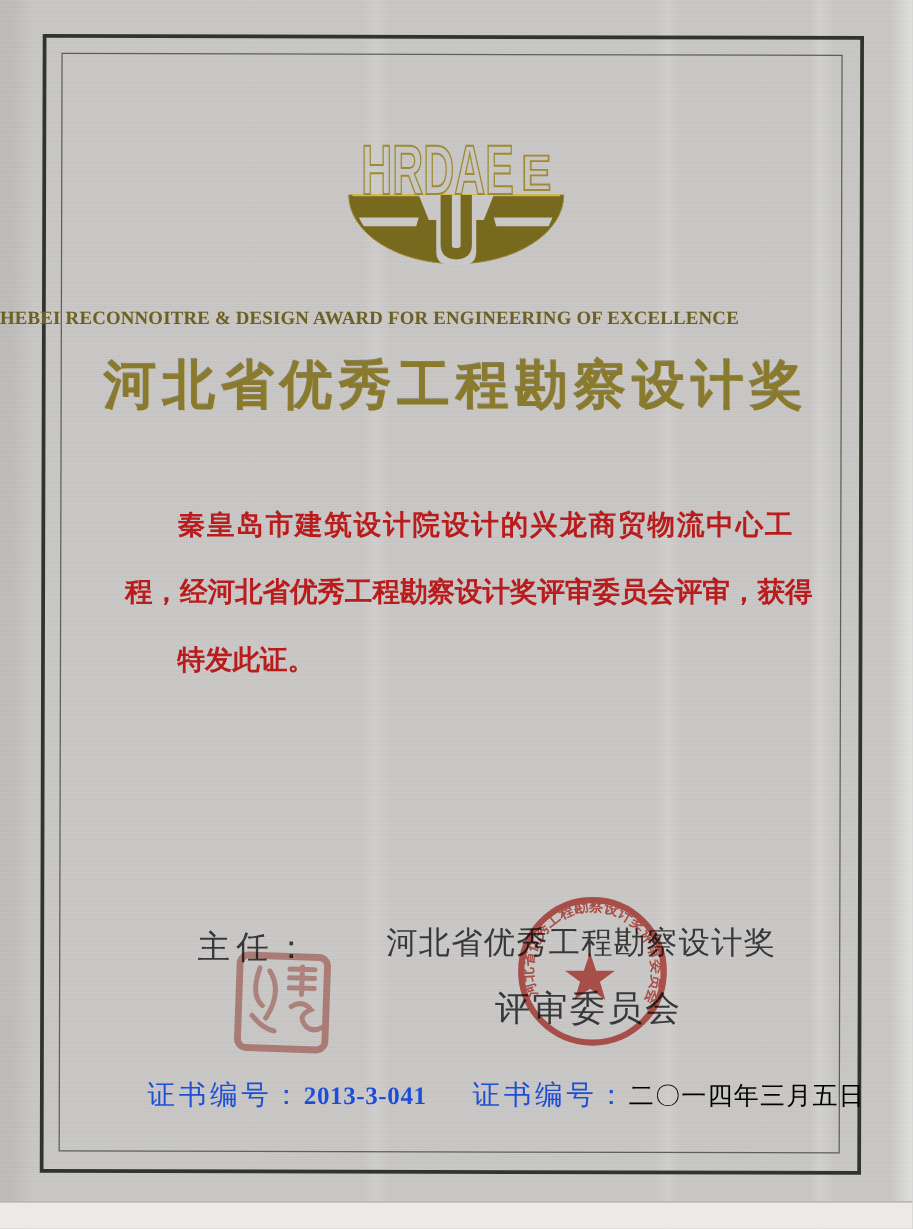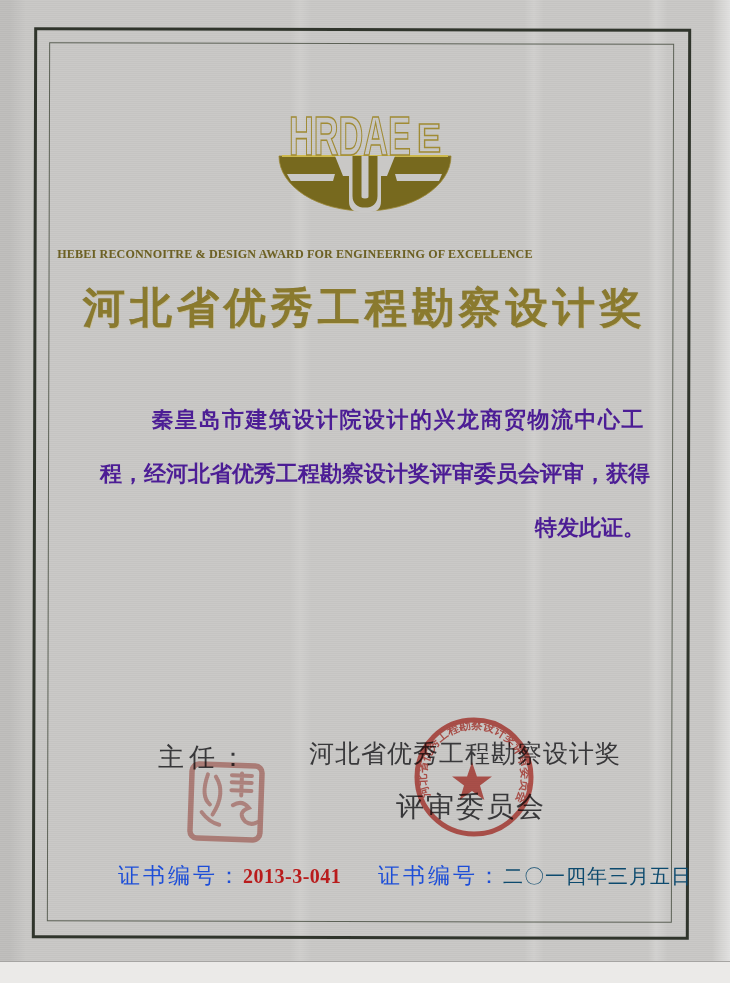--- a/index.html
+++ b/index.html
@@ -25,32 +25,32 @@
   .edge-bottom{position:absolute;left:0;bottom:0;width:730px;height:21px;
     background:#ebeae8;border-top:1px solid #a6a5a3;}
   .frame-outer{position:absolute;left:33px;top:28px;width:651px;height:905px;
     border:3px solid #30352c;transform:rotate(0.15deg);}
   .frame-inner{position:absolute;left:48px;top:43px;width:623px;height:877px;
     border:1px solid #5c6156;transform:rotate(0.15deg);}
   .logo{position:absolute;left:277px;top:99px;}
   .en-title{
     position:absolute;left:0;top:247px;width:590px;text-align:center;
     font-family:"Liberation Serif","DejaVu Serif",serif;font-weight:bold;
-    font-size:12px;color:#6b6026;letter-spacing:0.2px;white-space:nowrap;
+    font-size:15px;color:#6b6026;letter-spacing:0.2px;white-space:nowrap;
     text-shadow:0.4px 0.4px 0 rgba(185,165,80,0.35);
   }
   .zh-title{
     position:absolute;left:0;top:280px;width:730px;text-align:center;
     font-weight:bold;font-size:42px;color:#8a7a2e;letter-spacing:5px;
     white-space:nowrap;
     text-shadow:0.6px 0.6px 0 rgba(200,180,90,0.45), -0.4px -0.4px 0 rgba(70,60,15,0.5);
   }
   .body-block{
     position:absolute;left:100px;top:393px;width:545px;
-    font-weight:bold;font-size:22px;color:#4c1d95;line-height:54px;text-align:right;
+    font-weight:bold;font-size:22px;color:#b91c1c;line-height:54px;
   }
   .bline{white-space:nowrap;}
   .bline.indent{padding-left:42px;}
   .bline.l1{letter-spacing:1.5px;}
   .bline.l3{letter-spacing:1px;}
   .kai{font-family:"Liberation Serif","DejaVu Serif",serif;color:#38383a;}
   .director{
     position:absolute;left:118px;top:740px;font-size:26px;letter-spacing:5px;
     white-space:nowrap;
     margin-left:40px;
@@ -68,23 +68,23 @@
     transform:rotate(2deg);mix-blend-mode:multiply;opacity:0.88;
   }
   .round-seal{
     position:absolute;left:410px;top:713px;
     mix-blend-mode:multiply;opacity:0.85;
   }
   .footer-left{position:absolute;left:118px;top:861px;white-space:nowrap;}
   .footer-right{position:absolute;left:378px;top:861px;white-space:nowrap;}
   .f-label{font-family:"Liberation Serif","DejaVu Serif",serif;color:#1d4ed8;
     font-size:22px;letter-spacing:3px;}
-  .f-num{font-family:"Liberation Serif","DejaVu Serif",serif;color:#b91c1c;
+  .f-num{font-family:"Liberation Serif","DejaVu Serif",serif;color:#1d4ed8;
     font-size:20px;font-weight:bold;letter-spacing:0.5px;}
-  .f-date{font-family:"Liberation Serif","DejaVu Serif",serif;color:#0c4a6e;
+  .f-date{font-family:"Liberation Serif","DejaVu Serif",serif;color:#000000;
     font-size:20px;letter-spacing:1px;}
 </style>
 </head>
 <body>
 
 <div class="photo">
   <div class="paper"></div>
   <div class="edge-right"></div>
   <div class="edge-bottom"></div>
 

